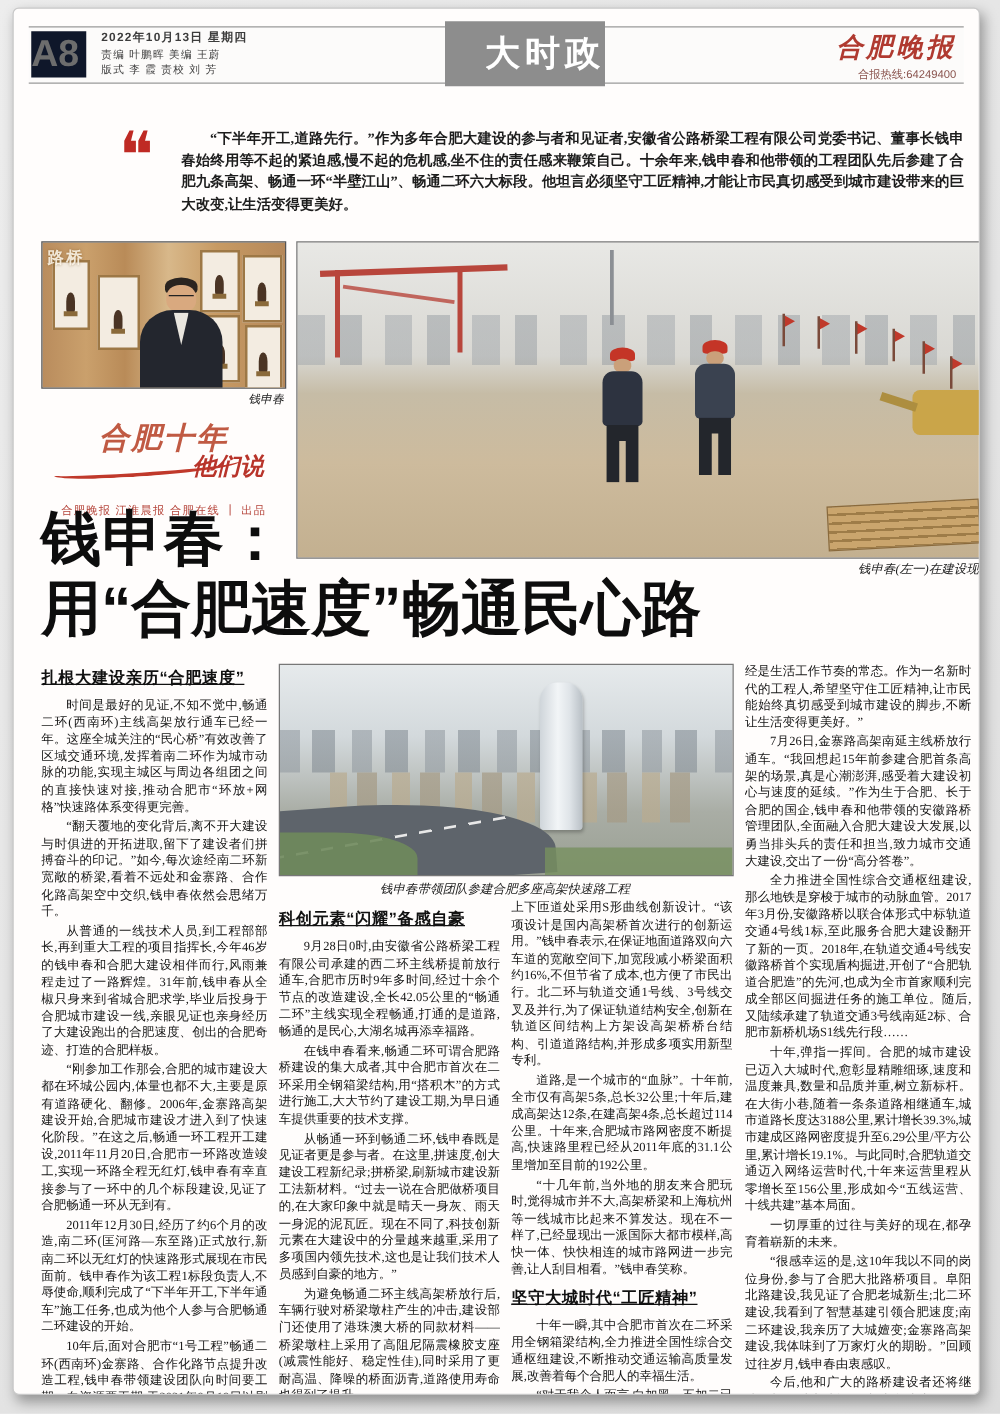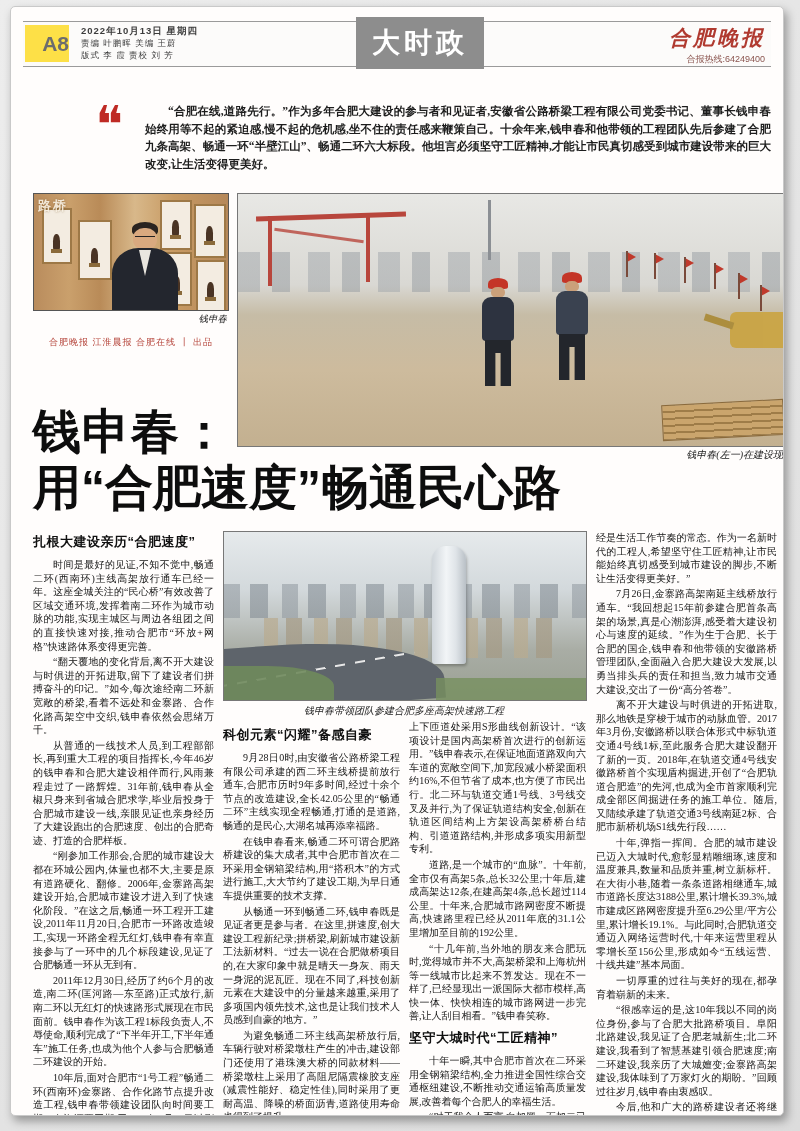--- a/index.html
+++ b/index.html
@@ -3,26 +3,26 @@
 <meta charset="utf-8">
 <style>
   html,body{margin:0;padding:0;}
   body{width:800px;height:1131px;background:#e6e6e6;font-family:"Liberation Serif",serif;overflow:hidden;}
   .canvas{position:relative;width:800px;height:1131px;background:linear-gradient(135deg,#ededed,#dcdcdc);}
   .page{position:absolute;left:10px;top:6px;width:772px;height:1108px;background:#fffdfc;
         border:1px solid #c9c9c9;border-radius:5px;box-shadow:3px 5px 10px rgba(0,0,0,.35);overflow:hidden;}
 
   
   .hdr{position:absolute;left:12px;top:14px;width:748px;height:44px;border-top:1.5px solid #9a9a9a;border-bottom:1.5px solid #9a9a9a;background:#fcfbfa;}
-  .pageno{position:absolute;left:2px;top:3px;width:44px;height:37px;background:#fde047;color:#6d6d6d;
-          font-family:"Liberation Sans",sans-serif;font-weight:bold;font-size:21px;text-align:right;line-height:38px;}
+  .pageno{position:absolute;left:2px;top:3px;width:44px;height:37px;background:#0f172a;color:#6d6d6d;
+          font-family:"Liberation Sans",sans-serif;font-weight:bold;font-size:30px;text-align:left;line-height:38px;}
   .hmeta{position:absolute;left:58px;top:3px;color:#3c3c3c;font-family:"Liberation Sans",sans-serif;font-size:8.5px;line-height:12px;letter-spacing:1px;}
   .hmeta .d{font-size:9.5px;font-weight:bold;}
   .secbox{position:absolute;left:333px;top:-5px;width:128px;height:52px;background:#8d8d8d;color:#fff;
-          font-family:"Liberation Sans",sans-serif;font-weight:bold;font-size:28px;text-align:center;line-height:52px;letter-spacing:4px;}
+          font-family:"Liberation Sans",sans-serif;font-weight:bold;font-size:28px;text-align:right;line-height:52px;letter-spacing:4px;}
   .mast{position:absolute;right:6px;top:2px;text-align:right;}
   .mast .nm{color:#b03a30;font-size:21px;font-weight:bold;font-style:italic;letter-spacing:3px;font-family:"Liberation Serif",serif;text-align:right;}
   .mast .hot{color:#8a544e;font-size:9px;font-family:"Liberation Sans",sans-serif;margin-top:1px;}
 
   
   .lede{position:absolute;left:84px;top:96px;width:676px;}
   .qmark{position:absolute;left:0;top:2px;color:#bf2a24;font-size:52px;line-height:40px;font-family:"DejaVu Sans",sans-serif;}
   .lede p{margin:0 0 0 50px;font-size:11.5px;line-height:17.5px;font-weight:600;color:#1d1d1d;text-align:justify;text-indent:2em;}
 
   
@@ -72,21 +72,21 @@
   .headline .h2{font-size:48px;line-height:58px;letter-spacing:0px;}
 
   
   .body-row{position:absolute;left:22px;top:524px;width:748px;height:586px;display:flex;gap:9px;}
   .col{width:181px;height:100%;overflow:hidden;}
   .mid-wrap{width:364px;display:flex;flex-direction:column;}
   .mid-cols{display:flex;gap:9px;flex:1;overflow:hidden;}
   .mid-cols .col{width:177px;}
   .para{margin:0 0 2px 0;font-size:10px;line-height:13.6px;color:#151515;text-align:justify;text-indent:2em;}
   .para.cont{text-indent:0;}
-  .sec-head{font-family:"Liberation Sans",sans-serif;font-weight:bold;font-size:13px;color:#111;margin:2px 0 7px 0;letter-spacing:.5px;}
+  .sec-head{font-family:"Liberation Sans",sans-serif;font-weight:bold;font-size:13px;color:#111;margin:2px 0 7px 0;letter-spacing:.5px;text-decoration:underline;}
   .mid-cols .sec-head{margin-top:6px;}
 
   
   .midphoto{position:relative;width:362px;height:168px;border:1px solid #777;overflow:hidden;
      background:linear-gradient(#e6eaec 0%,#d3d9dc 34%,#bfc4c2 52%,#a9ada5 70%,#9aa093 100%);}
   .mcity{position:absolute;left:0;top:52px;width:100%;height:34px;opacity:.55;
      background:repeating-linear-gradient(90deg,#8f979e 0 16px,transparent 16px 26px,#7f8890 26px 44px,transparent 44px 58px);}
   .tower{position:absolute;left:208px;top:14px;width:34px;height:118px;border-radius:14px 14px 3px 3px;
      background:linear-gradient(90deg,#cfd5da 0%,#f2f5f7 42%,#dfe4e8 70%,#b9c0c6 100%);box-shadow:1px 2px 3px rgba(0,0,0,.25);}
   .mroad{position:absolute;left:-20px;bottom:-6px;width:240px;height:64px;background:#5e646b;border-radius:0 70% 0 0;transform:rotate(-4deg);}
@@ -113,21 +113,21 @@
     </div>
     <div class="secbox">大时政</div>
     <div class="mast">
       <div class="nm">合肥晚报</div>
       <div class="hot">合报热线:64249400</div>
     </div>
   </div>
 
   <div class="lede">
     <div class="qmark">❝</div>
-    <p>“合肥在线,道路先行。”作为多年合肥大建设的参与者和见证者,安徽省公路桥梁工程有限公司党委书记、董事长钱申春始终用等不起的紧迫感,慢不起的危机感,坐不住的责任感来鞭策自己。十余年来,钱申春和他带领的工程团队先后参建了合肥九条高架、畅通一环“半壁江山”、畅通二环六大标段。他坦言必须坚守工匠精神,才能让市民真切感受到城市建设带来的巨大改变,让生活变得更美好。</p>
+    <p>“下半年开工,道路先行。”作为多年合肥大建设的参与者和见证者,安徽省公路桥梁工程有限公司党委书记、董事长钱申春始终用等不起的紧迫感,慢不起的危机感,坐不住的责任感来鞭策自己。十余年来,钱申春和他带领的工程团队先后参建了合肥九条高架、畅通一环“半壁江山”、畅通二环六大标段。他坦言必须坚守工匠精神,才能让市民真切感受到城市建设带来的巨大改变,让生活变得更美好。</p>
   </div>
 
   <div class="sbar">
     <div class="sphoto">
       <div class="shelf" style="left:8px;top:14px;width:26px;height:52px;">
             <div class="trophy" style="left:9px;top:24px;"></div>
           </div>
       <div class="shelf" style="left:44px;top:26px;width:30px;height:56px;">
             <div class="trophy" style="left:11px;top:26px;"></div>
           </div>
@@ -146,20 +146,25 @@
       <div class="man">
         <div class="hair"></div>
         <div class="face"></div>
         <div class="glasses"></div>
         <div class="suit"></div>
         <div class="shirt"></div>
       </div>
       <div class="overlayTxt">路桥</div>
     </div>
     <div class="scap">钱申春</div>
+    <div class="slogo">
+      <div class="l1">合肥十年</div>
+      <div class="swoosh"></div>
+      <div class="l2">他们说</div>
+    </div>
     <div class="sprod">合肥晚报  江淮晨报  合肥在线 ┃ 出品</div>
   </div>
 
   <div class="hero">
     <div class="skyline"></div>
     <div class="crane-beam" style="left:18px;top:20px;width:150px;height:5px;transform:rotate(-2deg);"></div>
     <div class="crane-beam" style="left:30px;top:22px;width:4px;height:70px;"></div>
     <div class="crane-beam" style="left:128px;top:22px;width:4px;height:66px;"></div>
     <div class="crane-beam" style="left:36px;top:40px;width:90px;height:3px;transform:rotate(8deg);opacity:.8;"></div>
     <div class="crane-beam" style="left:250px;top:6px;width:3px;height:60px;background:#8b8f94;"></div>
@@ -225,21 +230,21 @@
               <p class="para">“十几年前,当外地的朋友来合肥玩时,觉得城市并不大,高架桥梁和上海杭州等一线城市比起来不算发达。现在不一样了,已经显现出一派国际大都市模样,高快一体、快快相连的城市路网进一步完善,让人刮目相看。”钱申春笑称。</p>
               <div class="sec-head">坚守大城时代“工匠精神”</div>
               <p class="para">十年一瞬,其中合肥市首次在二环采用全钢箱梁结构,全力推进全国性综合交通枢纽建设,不断推动交通运输高质量发展,改善着每个合肥人的幸福生活。</p>
               <p class="para">“对于我个人而言,白加黑、五加二已</p>
             </div>
       </div>
     </div>
     <div class="col" id="col-3">
           <p class="para cont">经是生活工作节奏的常态。作为一名新时代的工程人,希望坚守住工匠精神,让市民能始终真切感受到城市建设的脚步,不断让生活变得更美好。”</p>
           <p class="para">7月26日,金寨路高架南延主线桥放行通车。“我回想起15年前参建合肥首条高架的场景,真是心潮澎湃,感受着大建设初心与速度的延续。”作为生于合肥、长于合肥的国企,钱申春和他带领的安徽路桥管理团队,全面融入合肥大建设大发展,以勇当排头兵的责任和担当,致力城市交通大建设,交出了一份“高分答卷”。</p>
-          <p class="para">离不开大建设与时俱进的开拓进取,那么地铁是穿梭于城市的动脉血管。2017年3月份,安徽路桥以联合体形式中标轨道交通4号线1标,至此服务合肥大建设翻开了新的一页。2018年,在轨道交通4号线安徽路桥首个实现盾构掘进,开创了“合肥轨道合肥造”的先河,也成为全市首家顺利完成全部区间掘进任务的施工单位。随后,又陆续承建了轨道交通3号线南延2标、合肥市新桥机场S1线先行段……</p>
+          <p class="para">全力推进全国性综合交通枢纽建设,那么地铁是穿梭于城市的动脉血管。2017年3月份,安徽路桥以联合体形式中标轨道交通4号线1标,至此服务合肥大建设翻开了新的一页。2018年,在轨道交通4号线安徽路桥首个实现盾构掘进,开创了“合肥轨道合肥造”的先河,也成为全市首家顺利完成全部区间掘进任务的施工单位。随后,又陆续承建了轨道交通3号线南延2标、合肥市新桥机场S1线先行段……</p>
           <p class="para">十年,弹指一挥间。合肥的城市建设已迈入大城时代,愈彰显精雕细琢,速度和温度兼具,数量和品质并重,树立新标杆。在大街小巷,随着一条条道路相继通车,城市道路长度达3188公里,累计增长39.3%,城市建成区路网密度提升至6.29公里/平方公里,累计增长19.1%。与此同时,合肥轨道交通迈入网络运营时代,十年来运营里程从零增长至156公里,形成如今“五线运营、十线共建”基本局面。</p>
           <p class="para">一切厚重的过往与美好的现在,都孕育着崭新的未来。</p>
           <p class="para">“很感幸运的是,这10年我以不同的岗位身份,参与了合肥大批路桥项目。阜阳北路建设,我见证了合肥老城新生;北二环建设,我看到了智慧基建引领合肥速度;南二环建设,我亲历了大城嬗变;金寨路高架建设,我体味到了万家灯火的期盼。”回顾过往岁月,钱申春由衷感叹。</p>
           <p class="para">今后,他和广大的路桥建设者还将继续奋战在城市建设一线,力争为市民们打造更多精品项目和良心工程。</p>
         </div>
   </div>
 
  </div>
 </div>
 

